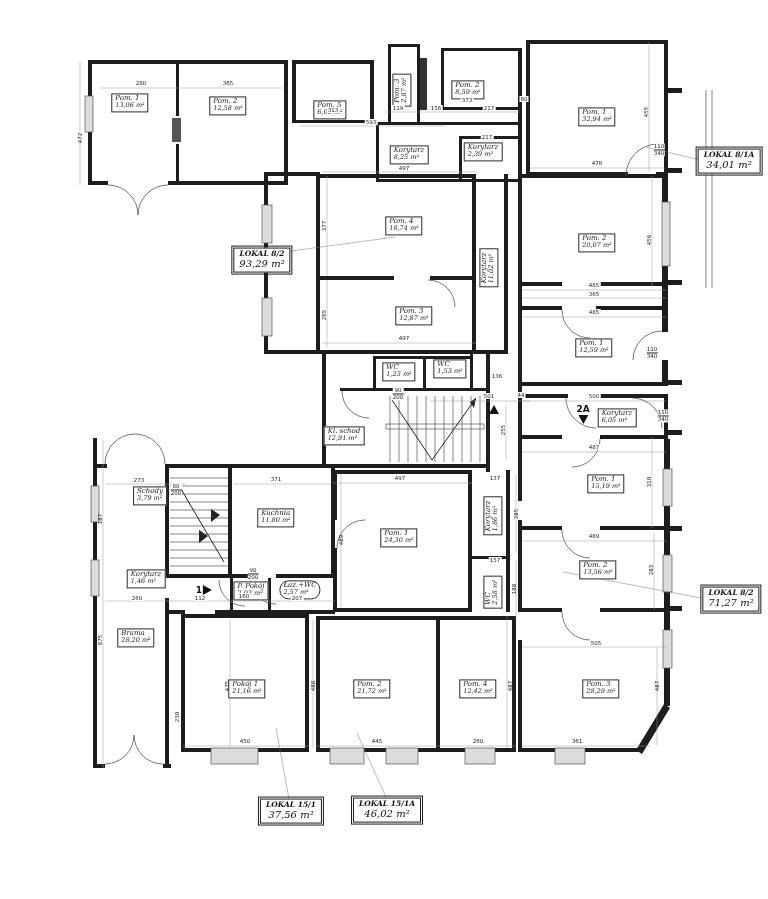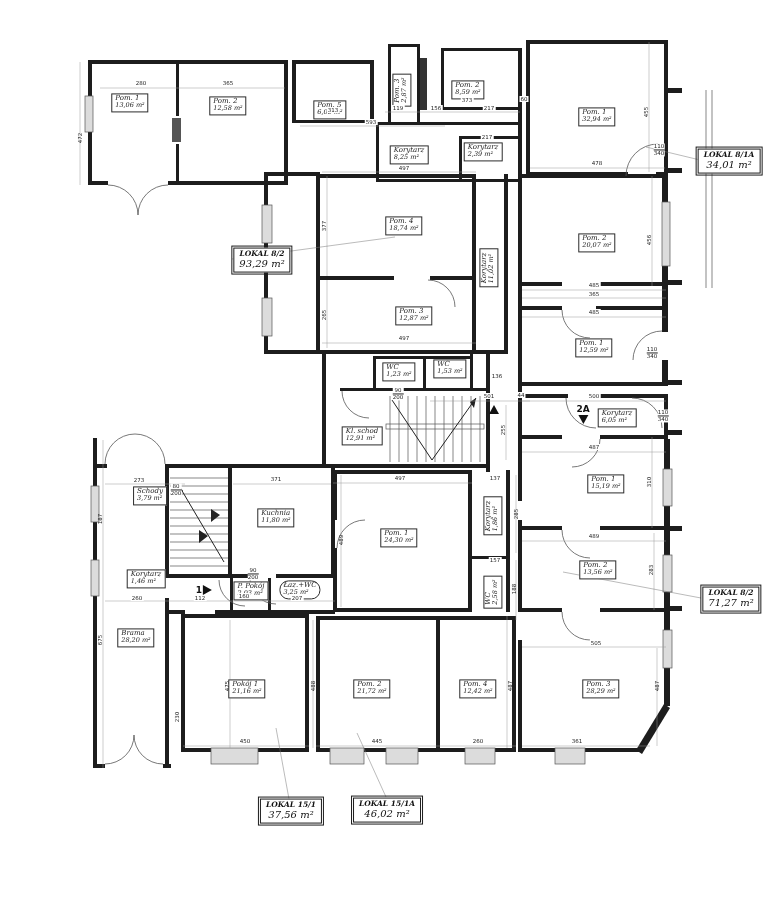--- a/index.html
+++ b/index.html
@@ -312,30 +312,30 @@
       <div class="room-label" style="left: 409px; top: 155px;"><span>Korytarz</span><span class="a">8,25 m²</span></div>
       <div class="room-label" style="left: 483px; top: 152px;"><span>Korytarz</span><span class="a">2,39 m²</span></div>
       <div class="room-label" style="left: 597px; top: 117px;"><span>Pom. 1</span><span class="a">32,94 m²</span></div>
       <div class="room-label" style="left: 404px; top: 226px;"><span>Pom. 4</span><span class="a">18,74 m²</span></div>
       <div class="room-label" style="left: 414px; top: 316px;"><span>Pom. 3</span><span class="a">12,87 m²</span></div>
       <div class="room-label vert" style="left: 489px; top: 268px;"><span>Korytarz</span><span class="a">11,02 m²</span></div>
       <div class="room-label" style="left: 597px; top: 243px;"><span>Pom. 2</span><span class="a">20,07 m²</span></div>
       <div class="room-label" style="left: 594px; top: 348px;"><span>Pom. 1</span><span class="a">12,59 m²</span></div>
       <div class="room-label" style="left: 399px; top: 372px;"><span>WC</span><span class="a">1,23 m²</span></div>
       <div class="room-label" style="left: 450px; top: 369px;"><span>WC</span><span class="a">1,53 m²</span></div>
-      <div class="room-label" style="left: 362px; top: 436px;"><span>Kl. schod</span><span class="a">12,91 m²</span></div>
+      <div class="room-label" style="left: 344px; top: 436px;"><span>Kl. schod</span><span class="a">12,91 m²</span></div>
       <div class="room-label" style="left: 617px; top: 418px;"><span>Korytarz</span><span class="a">6,05 m²</span></div>
       <div class="room-label" style="left: 606px; top: 484px;"><span>Pom. 1</span><span class="a">15,19 m²</span></div>
       <div class="room-label" style="left: 598px; top: 570px;"><span>Pom. 2</span><span class="a">13,56 m²</span></div>
       <div class="room-label" style="left: 601px; top: 689px;"><span>Pom. 3</span><span class="a">28,29 m²</span></div>
       <div class="room-label" style="left: 150px; top: 496px;"><span>Schody</span><span class="a">3,79 m²</span></div>
       <div class="room-label" style="left: 276px; top: 518px;"><span>Kuchnia</span><span class="a">11,80 m²</span></div>
       <div class="room-label" style="left: 146px; top: 579px;"><span>Korytarz</span><span class="a">1,46 m²</span></div>
       <div class="room-label" style="left: 251px; top: 591px;"><span>P. Pokój</span><span class="a">2,03 m²</span></div>
-      <div class="room-label" style="left: 300px; top: 590px; border-radius: 9px;"><span>Łaz.+WC</span><span class="a">3,25 m²</span></div>
+      <div class="room-label" style="left: 300px; top: 590px; border-radius: 9px;"><span>Łaz.+WC</span><span class="a">2,57 m²</span></div>
       <div class="room-label" style="left: 136px; top: 638px;"><span>Brama</span><span class="a">28,20 m²</span></div>
       <div class="room-label" style="left: 247px; top: 689px;"><span>Pokój 1</span><span class="a">21,16 m²</span></div>
       <div class="room-label" style="left: 399px; top: 538px;"><span>Pom. 1</span><span class="a">24,30 m²</span></div>
       <div class="room-label vert" style="left: 493px; top: 516px;"><span>Korytarz</span><span class="a">1,86 m²</span></div>
       <div class="room-label vert" style="left: 493px; top: 592px;"><span>WC</span><span class="a">2,58 m²</span></div>
       <div class="room-label" style="left: 372px; top: 689px;"><span>Pom. 2</span><span class="a">21,72 m²</span></div>
       <div class="room-label" style="left: 478px; top: 689px;"><span>Pom. 4</span><span class="a">12,42 m²</span></div>
       <div class="lokal-label" style="left: 262px; top: 260px;"><span>LOKAL 8/2</span><span class="a">93,29 m²</span></div>
       <div class="lokal-label" style="left: 729px; top: 161px;"><span>LOKAL 8/1A</span><span class="a">34,01 m²</span></div>
       <div class="lokal-label" style="left: 731px; top: 599px;"><span>LOKAL 8/2</span><span class="a">71,27 m²</span></div>

